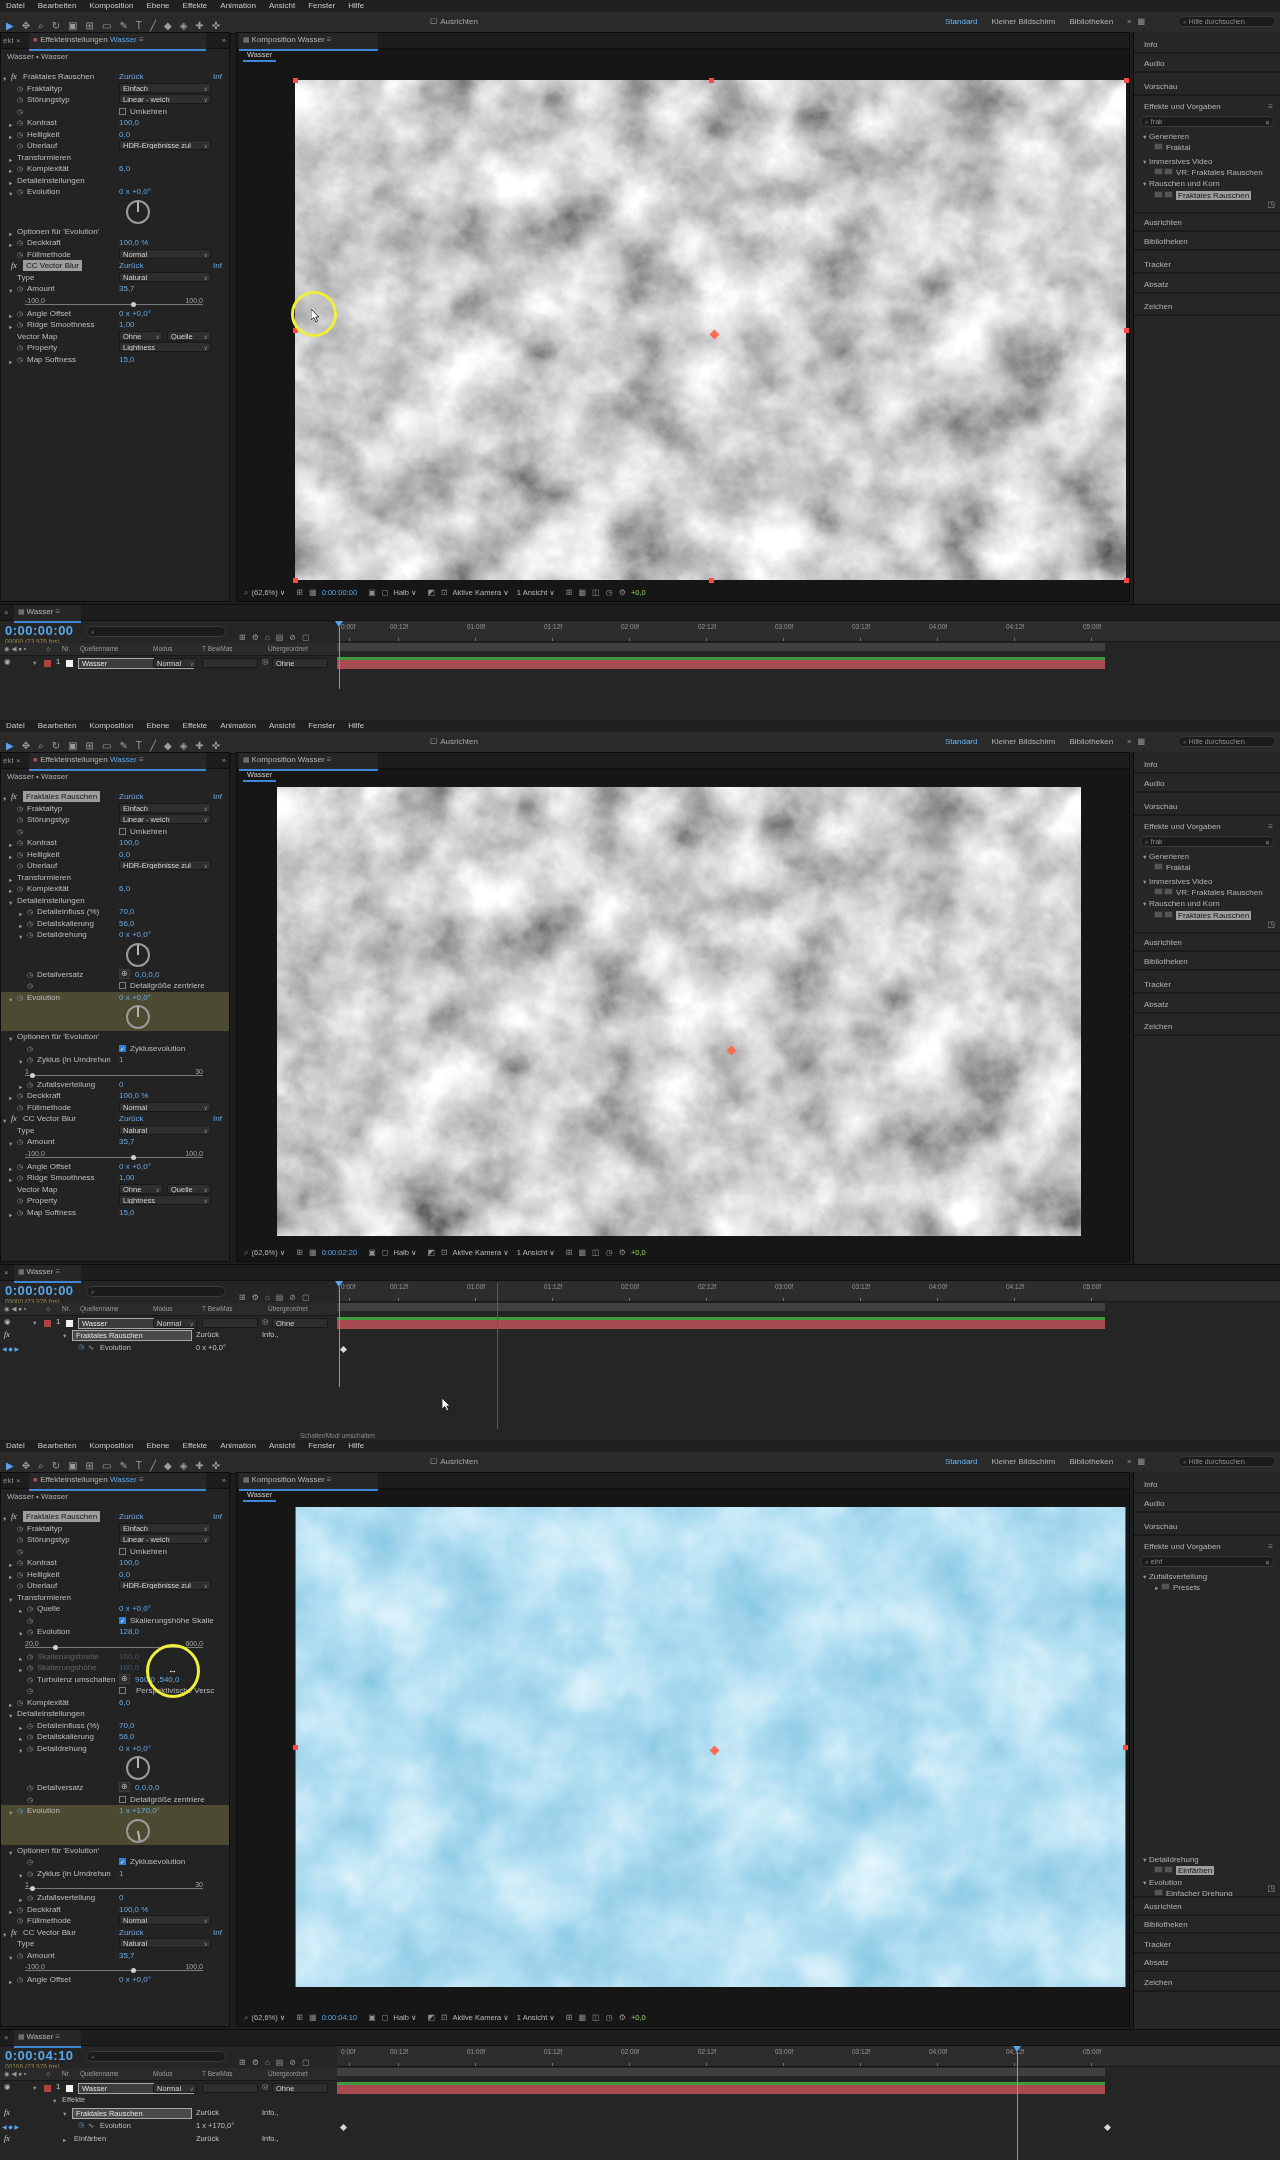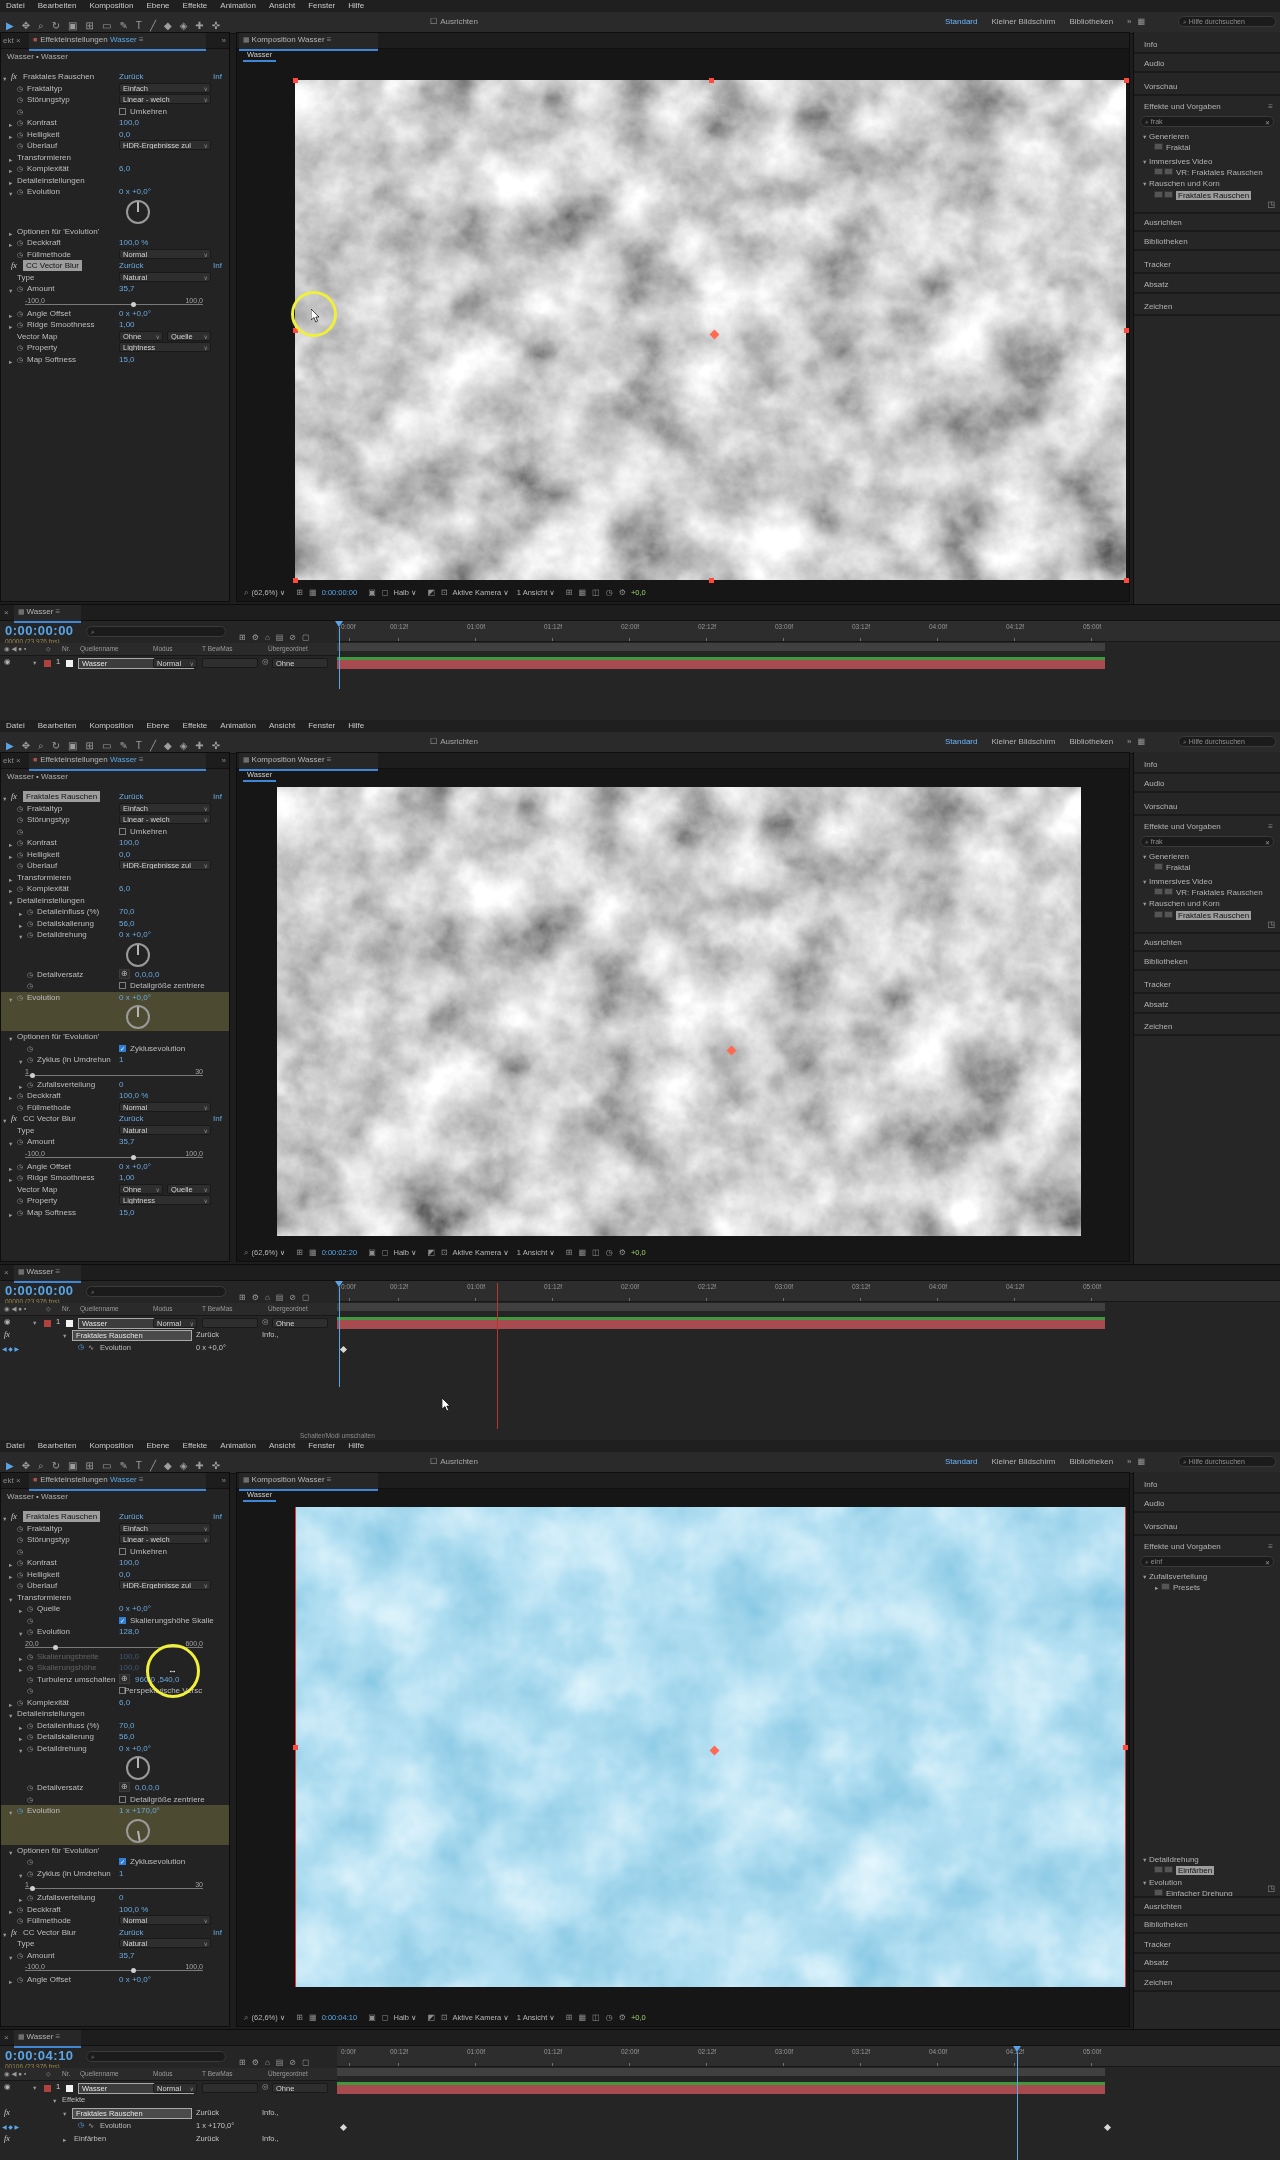--- a/index.html
+++ b/index.html
@@ -805,21 +805,21 @@
         </div>
         <div class="row" style="top: 200.5px; height: 11.5px;">
           <div class="swico" style="position: absolute; left: 26px;">◷</div>
           <div class="lbl" style="position: absolute; left: 36px;">Turbulenz umschalten</div>
           <div style="position: absolute; left: 118px; font-size: 8px; color: rgb(187, 187, 187); border: 1px solid rgb(58, 58, 58); line-height: 8px; padding: 0px 1px; background: rgb(44, 44, 44);">⊕</div>
           <div class="val" style="position: absolute; left: 134px;">960,0 ,540,0</div>
         </div>
         <div class="row" style="top: 212px; height: 11.5px;">
           <div class="swico" style="position: absolute; left: 26px;">◷</div>
           <div class="chkbox" style="left: 118px; top: 2px;"></div>
-          <div class="lbl" style="position: absolute; left: 123px;">Perspektivische Versc</div>
+          <div class="lbl" style="position: absolute; left: 135px;">Perspektivische Versc</div>
         </div>
         <div class="row" style="top: 223.5px; height: 11.5px;">
           <div style="position: absolute; left: 7px; font-size: 5.5px; top: 3px; color: rgb(154, 154, 154);">►</div>
           <div class="swico" style="position: absolute; left: 16px;">◷</div>
           <div class="lbl" style="position: absolute; left: 26px;">Komplexität</div>
           <div class="val" style="position: absolute; left: 118px;">6,0</div>
         </div>
         <div class="row" style="top: 235px; height: 11.5px;">
           <div style="position: absolute; left: 7px; font-size: 5.5px; top: 3px; color: rgb(154, 154, 154);">▼</div>
           <div class="lbl" style="position: absolute; left: 16px;">Detaileinstellungen</div>

